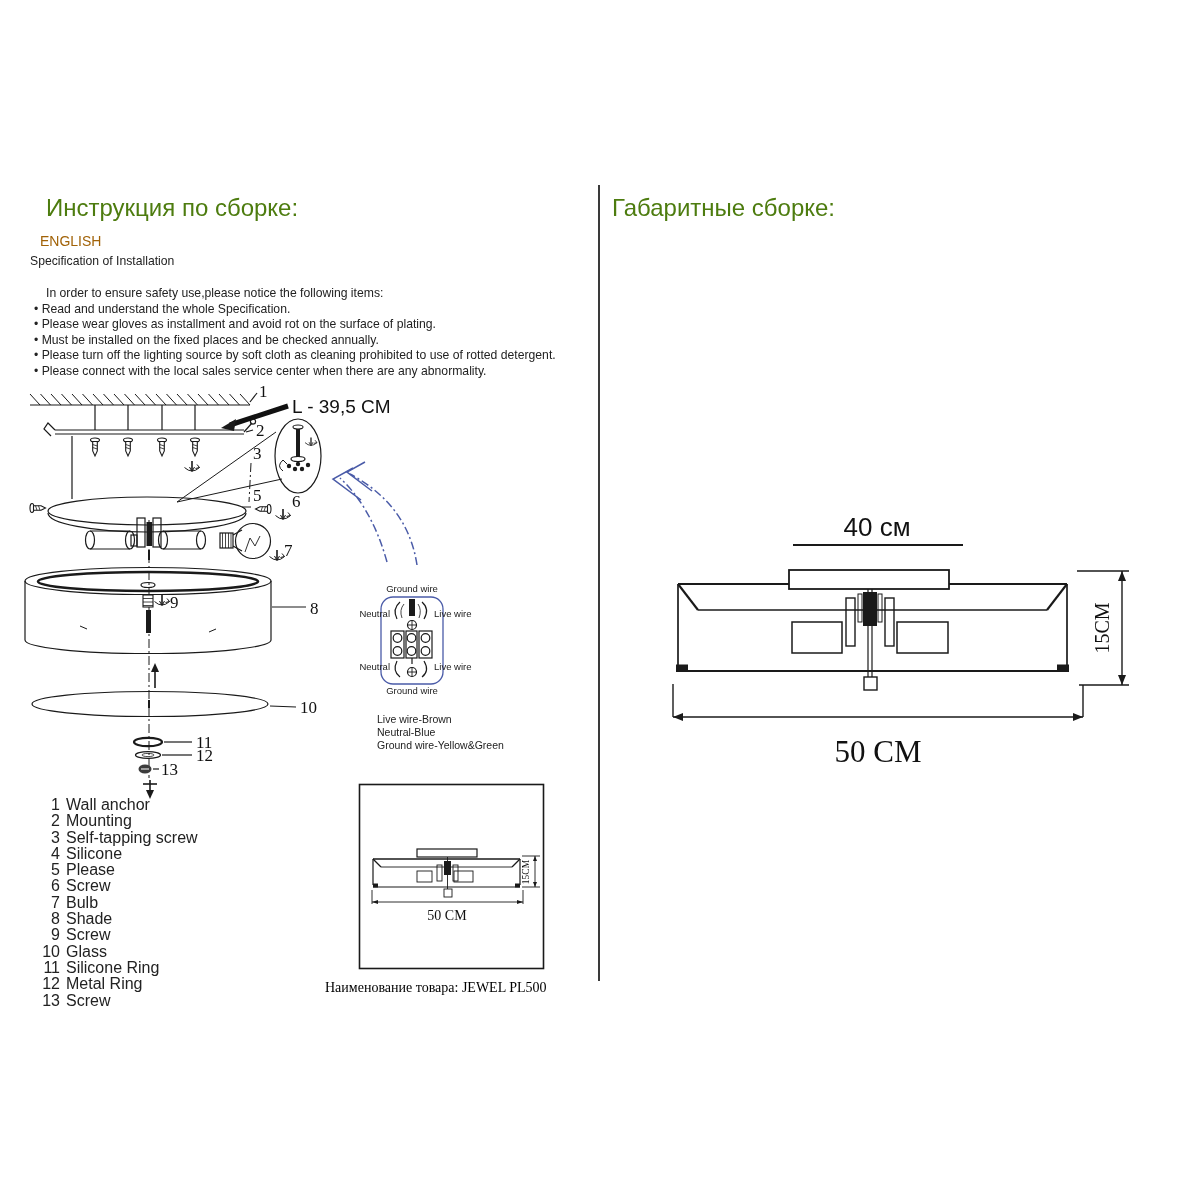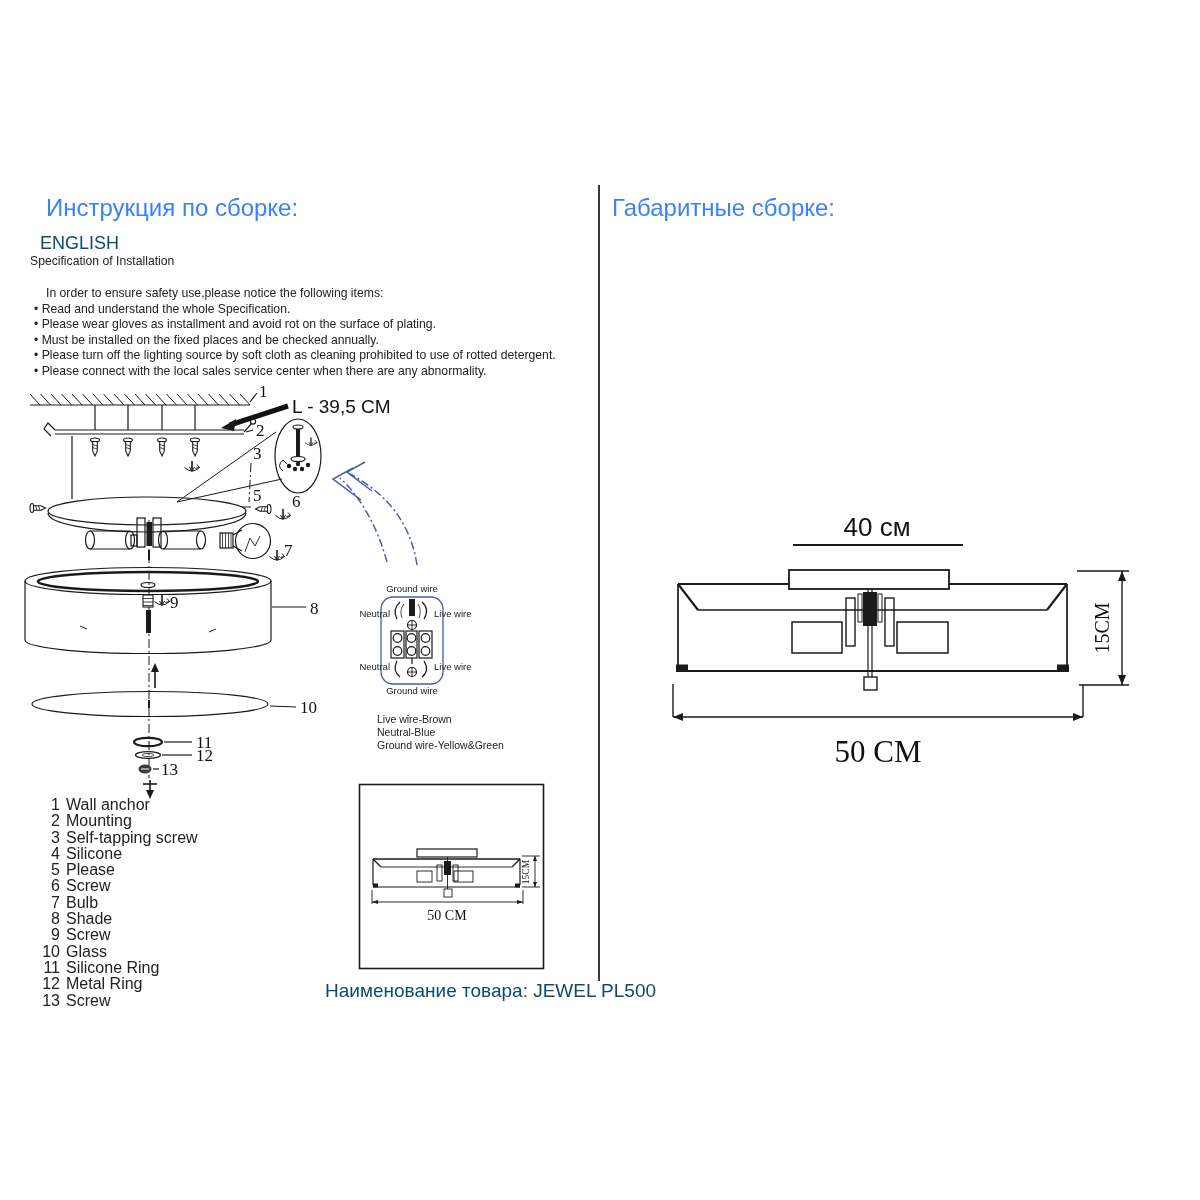--- a/index.html
+++ b/index.html
@@ -1,29 +1,29 @@
 <!DOCTYPE html>
 <html><head>
 <meta charset="utf-8">
 <style>
   html,body{margin:0;padding:0;background:#fff;}
   .page{position:relative;width:1200px;height:1200px;background:#ffffff;overflow:hidden;
         font-family:"Liberation Sans",sans-serif;color:#1a1a1a;}
   .abs{position:absolute;}
-  .title{font-size:24px;color:#3b82f6;}
-  .english{font-size:18px;color:#0c4a6e;}
+  .title{font-size:24px;color:#4d7c0f;}
+  .english{font-size:14px;color:#a16207;}
   .spec-head{font-size:12.2px;text-align:left;width:440px;color:#222;}
   .spec-body{font-size:12.2px;line-height:15.5px;width:545px;color:#222;}
   .spec-intro{padding-left:12px;margin-top:16px;}
   .spec-item::before{content:"• ";}
   .divider{width:2px;background:#3a3a3a;}
   .parts{font-size:16px;line-height:16.3px;color:#222;}
   .parts .row{display:flex;}
   .parts .num{width:24px;text-align:right;margin-right:6px;}
-  .footer{font-size:19px;color:#0c4a6e;}
+  .footer{font-size:14px;color:#000000;font-family:Liberation Serif, serif;}
   
   .st{stroke:#1a1a1a;fill:none;stroke-width:1.2px;}
   .stt{stroke:#1a1a1a;fill:none;stroke-width:2.1px;}
   .thick{stroke:#111;fill:none;stroke-width:2.6px;}
   .fil{fill:#1a1a1a;stroke:none;}
   .wht{fill:#fff;stroke:#1a1a1a;stroke-width:1.1px;}
   .dash{stroke:#1a1a1a;fill:none;stroke-width:1px;stroke-dasharray:9 3 2 3;}
   .blue{stroke:#4a5ba8;fill:none;stroke-width:1.5px;}
   .bluedash{stroke:#4a5ba8;fill:none;stroke-width:1.5px;stroke-dasharray:8 3 2 3;}
   text.num{font:17px "Liberation Serif",serif;fill:#111;}

